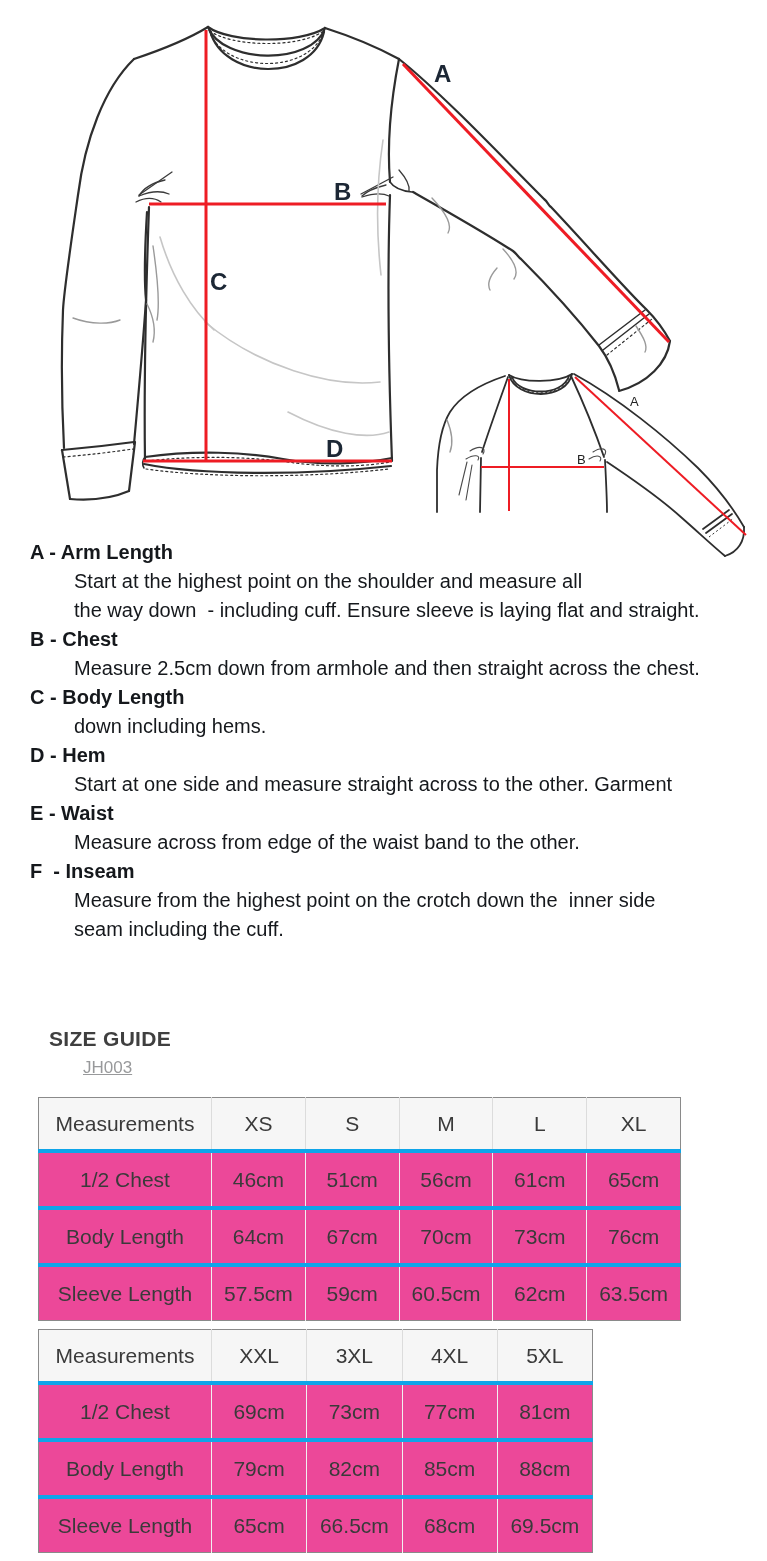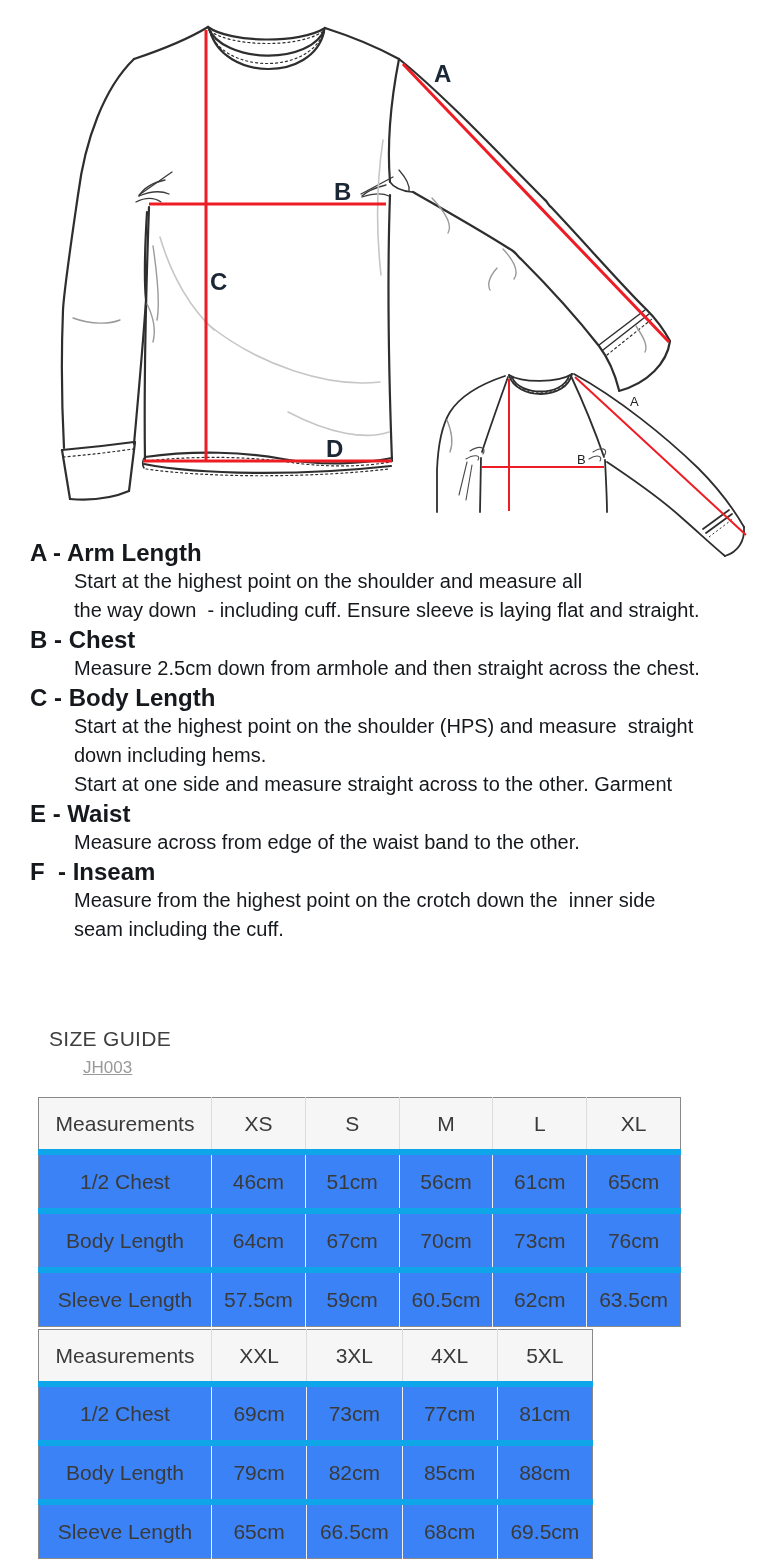--- a/index.html
+++ b/index.html
@@ -2,37 +2,37 @@
 <html><head>
 <meta charset="utf-8">
 <style>
   html,body{margin:0;padding:0;background:#ffffff;}
   .page{position:relative;width:767px;height:1561px;background:#ffffff;overflow:hidden;
         font-family:"Liberation Sans", sans-serif;}
   .diagram{position:absolute;top:0;left:0;}
 
   
   .descriptions{position:absolute;left:0;top:538px;width:767px;color:#15181c;}
-  .m-head{font-size:24px;line-height:29px;font-weight:bold;padding-left:30px;white-space:pre;}
+  .m-head{font-size:20px;line-height:29px;font-weight:bold;padding-left:30px;white-space:pre;}
   .m-line{font-size:20px;line-height:29px;padding-left:74px;white-space:pre;}
 
   
-  .sg-title{position:absolute;left:49px;top:1027px;font-size:21px;font-weight:normal;
+  .sg-title{position:absolute;left:49px;top:1027px;font-size:21px;font-weight:bold;
             color:#3f3f3f;letter-spacing:.3px;}
   .sg-code{position:absolute;left:83px;top:1058px;font-size:17px;color:#98999b;text-decoration:underline;}
 
   
   .tablewrap{position:absolute;}
   .t1{left:38px;top:1097px;width:643px;}
   .t2{left:38px;top:1329px;width:555px;}
   table{width:100%;border-collapse:collapse;table-layout:fixed;border:1px solid #8a8a8a;
         font-size:21px;color:#3a3a3a;text-align:center;}
   th{background:#f6f6f6;font-weight:normal;height:49px;border-left:1px solid #dcdcdc;margin-left:18px;}
   th:first-child{border-left:none;width:170px;}
-  td{height:51px;border-top:6px solid #0ea5e9;border-left:1px solid #f0f0f0;background:#3b82f6;}
+  td{height:51px;border-top:4px solid #0ea5e9;border-left:1px solid #f0f0f0;background:#ec4899;}
   td:first-child{border-left:none;}
 
   
   .ol{fill:none;stroke:#2e2e2e;stroke-width:2.2;stroke-linecap:round;stroke-linejoin:round;}
   .ol-thin{fill:none;stroke:#2e2e2e;stroke-width:1.5;stroke-linecap:round;}
   .stitch{fill:none;stroke:#2e2e2e;stroke-width:1.2;stroke-dasharray:2 3;stroke-linecap:round;}
   .crease{fill:none;stroke:#9a9a9a;stroke-width:1.4;stroke-linecap:round;}
   .shade{fill:none;stroke:#c6c6c6;stroke-width:1.6;stroke-linecap:round;}
   .flour{fill:none;stroke:#3a3a3a;stroke-width:1.3;stroke-linecap:round;}
   .red{fill:none;stroke:#ee1c24;stroke-width:3;}
@@ -162,22 +162,22 @@
     <text class="lab-s" x="577" y="464">B</text>
   </svg>
 
   <div class="descriptions" id="descriptions">
       <div class="m-head">A - Arm Length</div>
       <div class="m-line">Start at the highest point on the shoulder and measure all</div>
       <div class="m-line">the way down  - including cuff. Ensure sleeve is laying flat and straight.</div>
       <div class="m-head">B - Chest</div>
       <div class="m-line">Measure 2.5cm down from armhole and then straight across the chest.</div>
       <div class="m-head">C - Body Length</div>
-      <div class="m-line">Start at the highest point on the shoulder (HPS) and measure  straight</div>
       <div class="m-line">down including hems.</div>
+      <div class="m-head">D - Hem</div>
       <div class="m-line">Start at one side and measure straight across to the other. Garment</div>
       <div class="m-head">E - Waist</div>
       <div class="m-line">Measure across from edge of the waist band to the other.</div>
       <div class="m-head">F  - Inseam</div>
       <div class="m-line">Measure from the highest point on the crotch down the  inner side</div>
       <div class="m-line">seam including the cuff.</div>
     </div>
 
   <div class="sg-title">SIZE GUIDE</div>
   <div class="sg-code">JH003</div>

